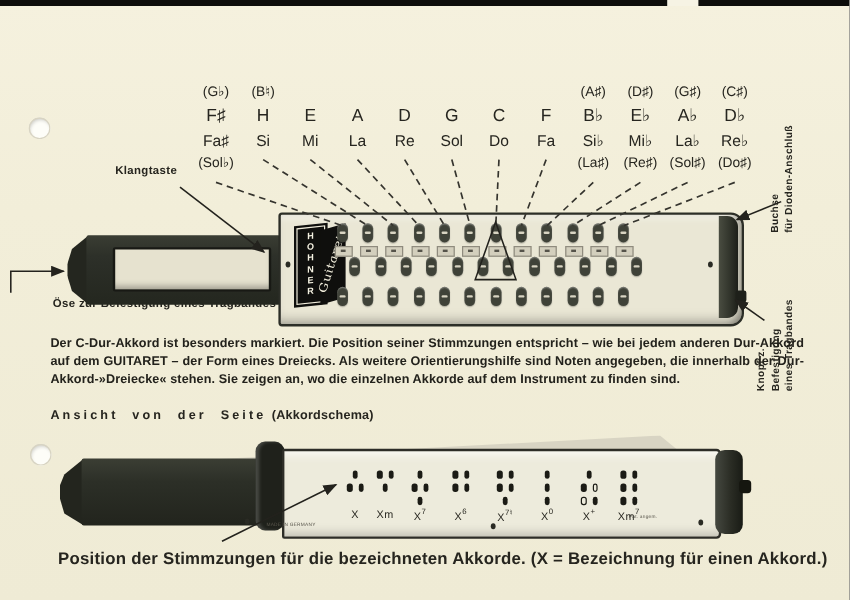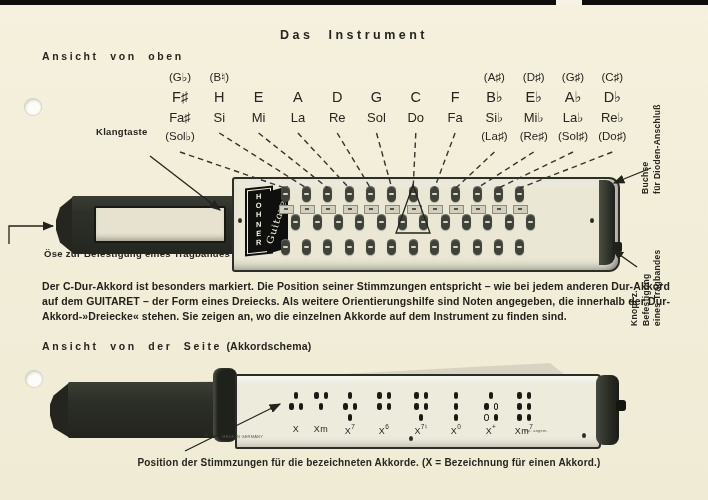--- a/index.html
+++ b/index.html
@@ -65,37 +65,35 @@
   .chord-group{position:absolute;top:390px;width:34px;}
   .chord-row{height:11px;display:flex;justify-content:center;align-items:center;gap:5px;}
   .dot{width:4.5px;height:6.5px;border-radius:2.2px;background:#1b1b15;}
   .dot.hollow{background:transparent;border:1.2px solid #1b1b15;box-sizing:border-box;}
   .chord-label{margin-top:1px;text-align:center;font-size:9px;letter-spacing:.4px;color:#2a2922;}
   .chord-label sup{font-size:6.5px;position:relative;top:-1px;}
   .micro{font-size:4px;color:#5a574d;letter-spacing:.2px;white-space:nowrap;}
   
   .paragraph{left:42px;top:279px;width:628px;font-size:10.5px;font-weight:600;line-height:14.8px;
         text-align:justify;letter-spacing:.1px;color:#23221c;}
-  .caption{left:30px;top:457px;width:678px;text-align:center;font-size:10px;font-weight:600;letter-spacing:.2px;}
+  .caption{left:30px;top:457px;width:678px;text-align:center;font-size:14px;font-weight:600;letter-spacing:.2px;}
   svg.overlay{position:absolute;inset:0;pointer-events:none;}
   .dash{stroke:#35342e;stroke-width:1.4;stroke-dasharray:5.5 4;fill:none;}
   .solid{stroke:#23221d;stroke-width:1.3;fill:none;}
 </style>
 </head>
 <body>
 
 <div class="page">
 
   <div class="abs top-bar"></div>
   <div class="abs top-notch"></div>
   <div class="abs hole" style="left:24px;top:98px;"></div>
   <div class="abs hole" style="left:25px;top:370px;"></div>
 
-  <div class="abs page-title">Das Instrument</div>
-  <div class="abs sec-label" style="left:42px;top:50px;">Ansicht von oben</div>
 
   <div class="abs" style="inset:0;" id="note-columns">
       <div class="note-col" style="left: 158px;">
         <div class="nr nr-upper">(G♭)</div>
         <div class="nr nr-letter">F♯</div>
         <div class="nr nr-solfege">Fa♯</div>
         <div class="nr nr-lower">(Sol♭)</div>
       </div>
       <div class="note-col" style="left: 197.3px;">
         <div class="nr nr-upper">(B♮)</div>
@@ -158,21 +156,21 @@
         <div class="nr nr-lower">(Sol♯)</div>
       </div>
       <div class="note-col" style="left: 590.3px;">
         <div class="nr nr-upper">(C♯)</div>
         <div class="nr nr-letter">D♭</div>
         <div class="nr nr-solfege">Re♭</div>
         <div class="nr nr-lower">(Do♯)</div>
       </div>
     </div>
 
-  <div class="abs callout" style="left:96px;top:126px;">Klangtaste</div>
+  <div class="abs callout" style="left:96px;top:137px;">Klangtaste</div>
   <div class="abs callout" style="left:44px;top:248px;">Öse zur Befestigung eines Tragbandes</div>
 
   <div class="abs ht-tip"></div>
   <div class="abs ht-handle"></div>
   <div class="abs ht-inner"></div>
   <div class="abs ht-body"></div>
   <div class="abs ht-cap"></div>
   <div class="abs ht-knob"></div>
   <div class="abs logo-box">
     <div class="logo-frame" id="brand-letters">H

